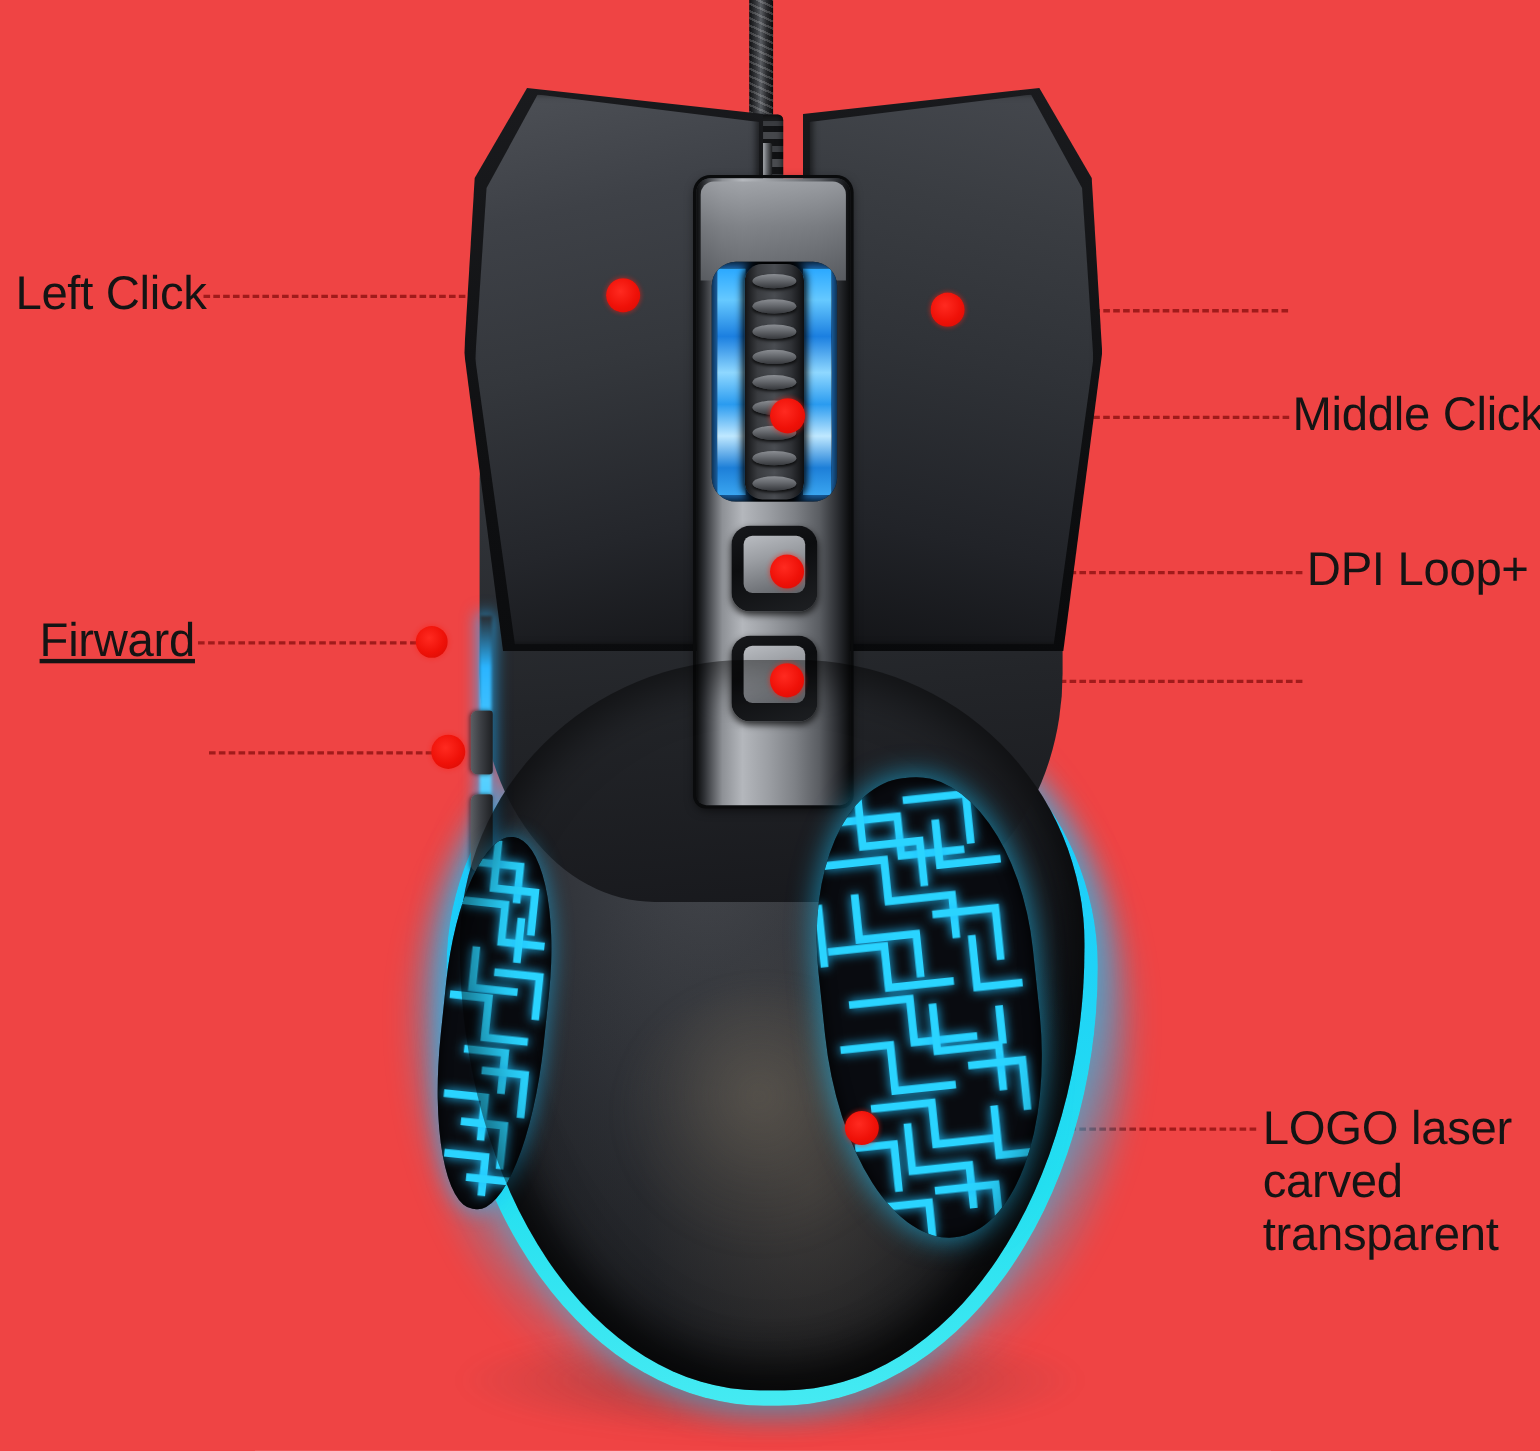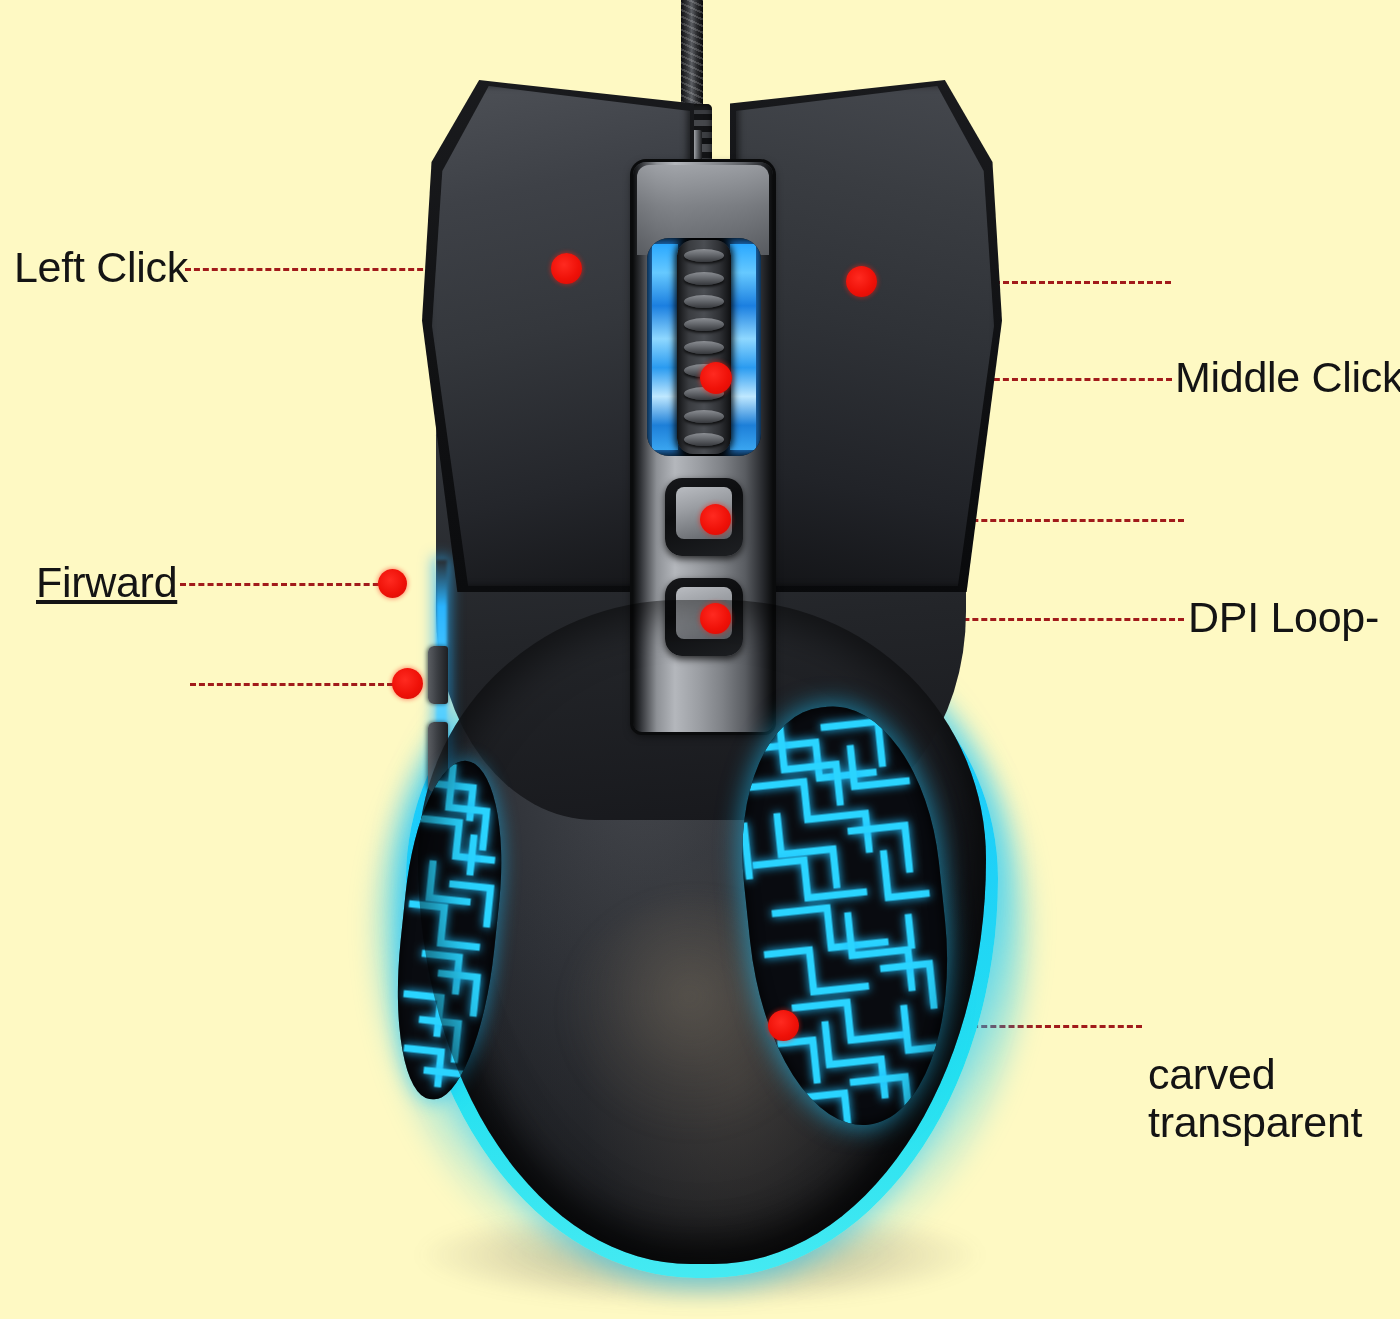--- a/index.html
+++ b/index.html
@@ -9,21 +9,21 @@
     background: #ffffff;
   }
   body {
     font-family: "Liberation Sans", sans-serif;
     -webkit-font-smoothing: antialiased;
   }
   #stage {
     position: relative;
     width: 1400px;
     height: 1319px;
-    background: #fef9c3;
+    background: #ef4444;
     overflow: hidden;
   }
 
   
   .label {
     position: absolute;
     color: #141414;
     font-size: 43px;
     line-height: 1.08;
     letter-spacing: -0.3px;
@@ -522,24 +522,25 @@
   <div class="leader" style="left:722px;  top:618px;  width:462px;"></div>
   <div class="leader" style="left:180px;  top:583px;  width:208px;"></div>
   <div class="leader" style="left:190px;  top:683px;  width:212px;"></div>
   <div class="leader" style="left:790px;  top:1025px; width:352px;"></div>
 
   <div class="label left-side" style="left:14px;  top:244px;">Left Click</div>
 
 
   <div class="label right-side" style="left:1175px; top:354px;">Middle Click</div>
 
-
-  <div class="label right-side" style="left:1188px; top:594px;">DPI Loop-</div>
+  <div class="label right-side" style="left:1188px; top:495px;">DPI Loop+</div>
+
 
   <div class="label left-side" style="left:36px;  top:559px;text-decoration:underline;">Firward</div>
 
 
   <div class="label right-side two-line" style="left:1148px; top:1002px;">
+    <span>LOGO laser</span>
     <br>
     <span>carved transparent</span>
   </div>
 
 </div>
 
 </body></html>

